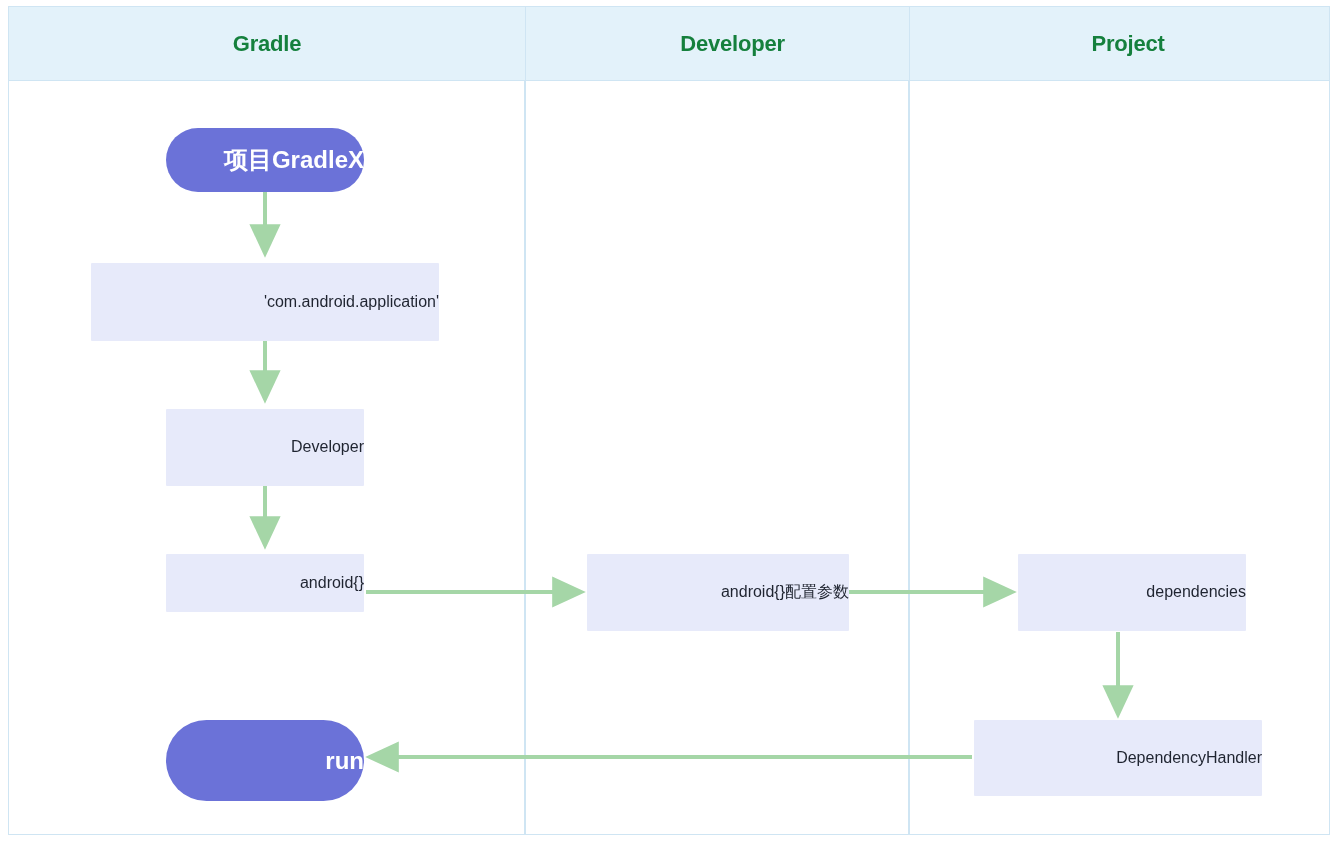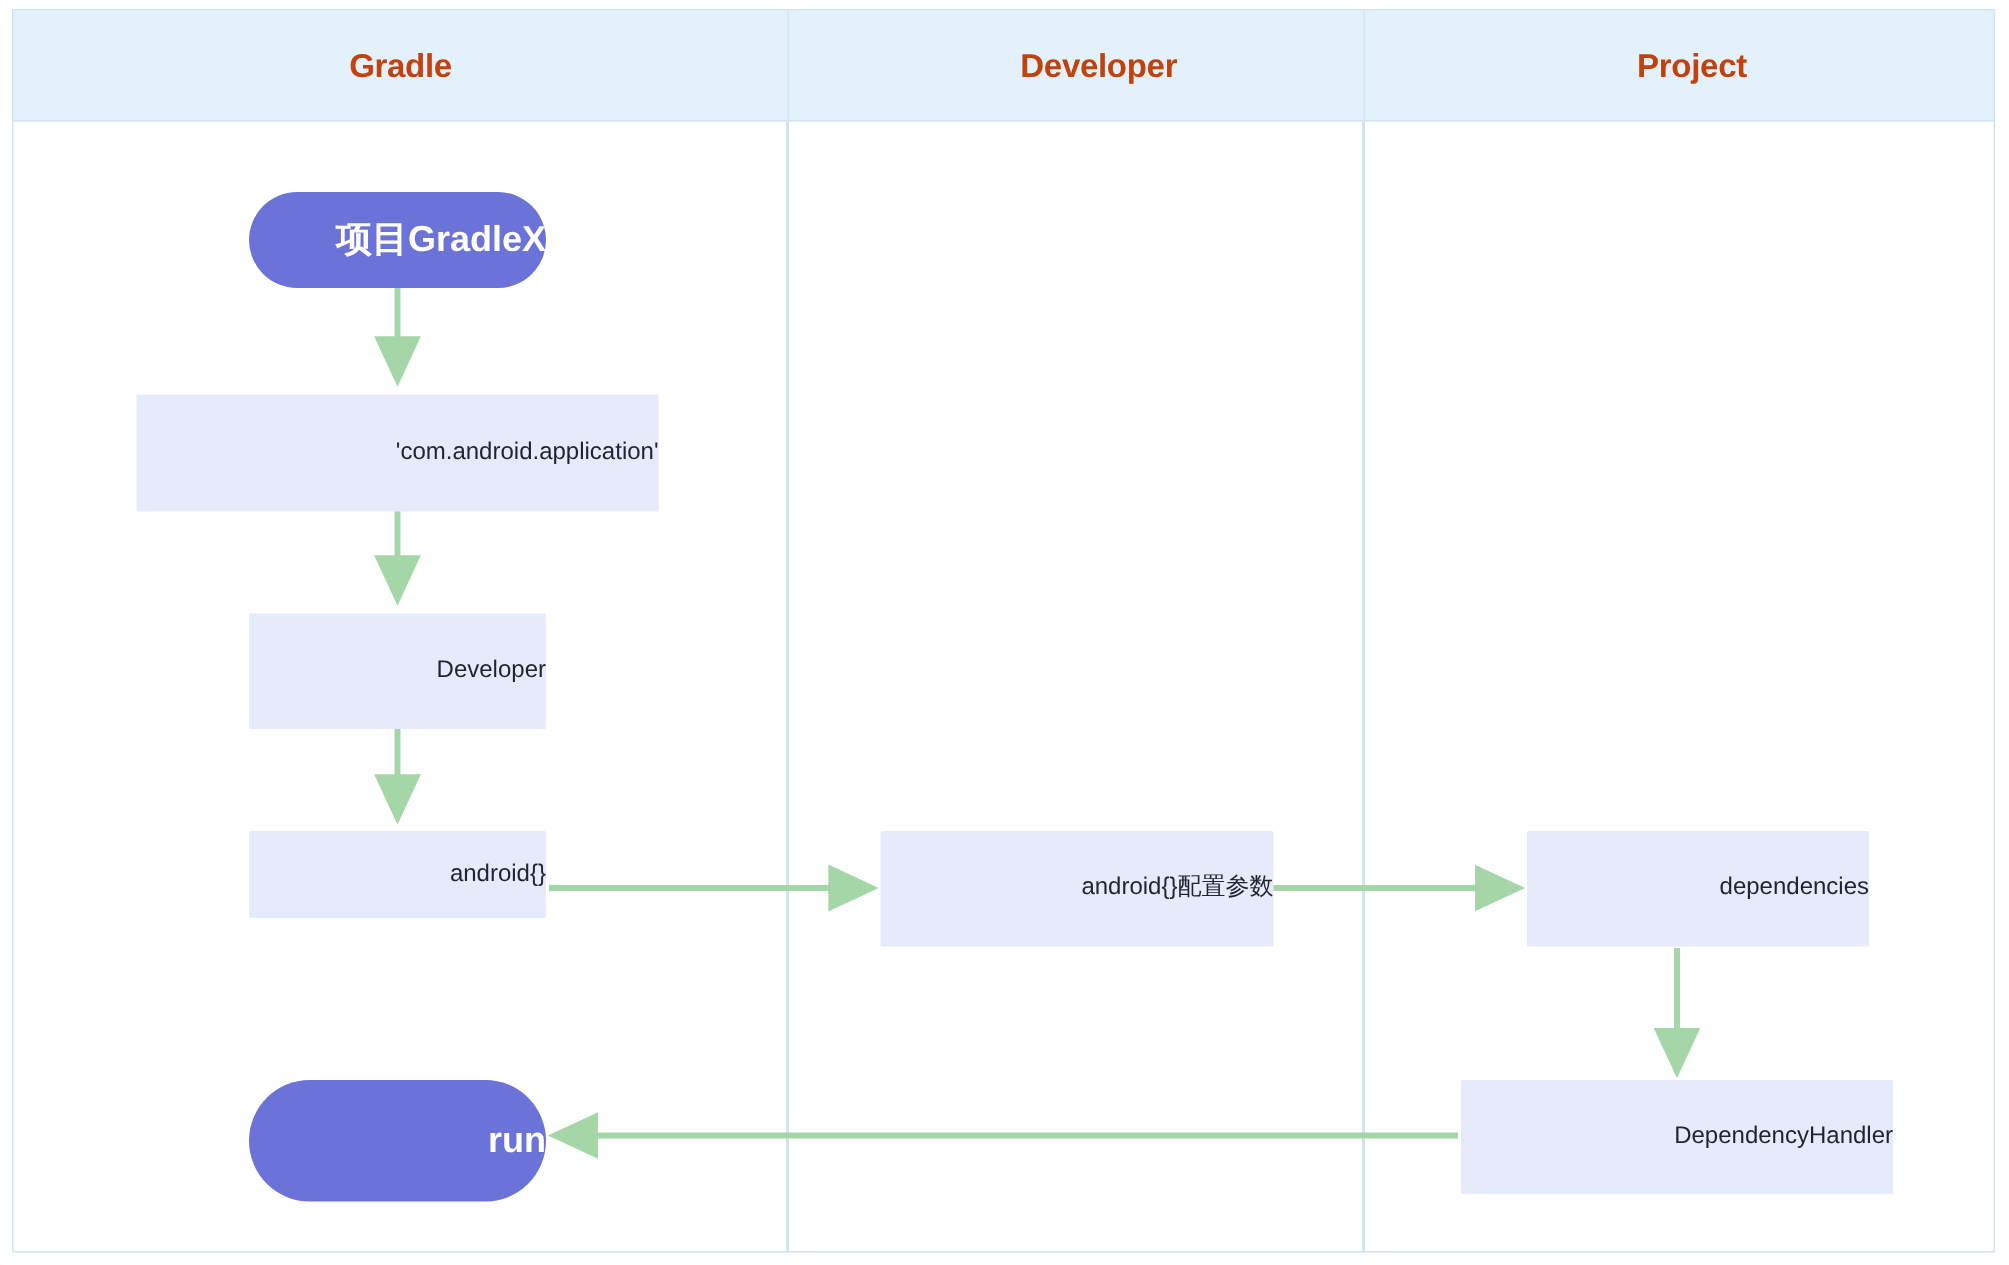--- a/index.html
+++ b/index.html
@@ -42,21 +42,21 @@
     display: flex;
     align-items: center;
     justify-content: center;
     box-sizing: border-box;
     height: 100%;
   }
   .lane-header + .lane-header { border-left: 1.6px solid #cfe5f3; }
   .lane-header-label {
     font-size: 22px;
     font-weight: bold;
-    color: #c2410c;
+    color: #15803d;
     letter-spacing: -0.2px;
   }
   .lane-divider {
     position: absolute;
     top: 81px;
     width: 1.6px;
     height: 754px;
     background: #cfe5f3;
   }
 

